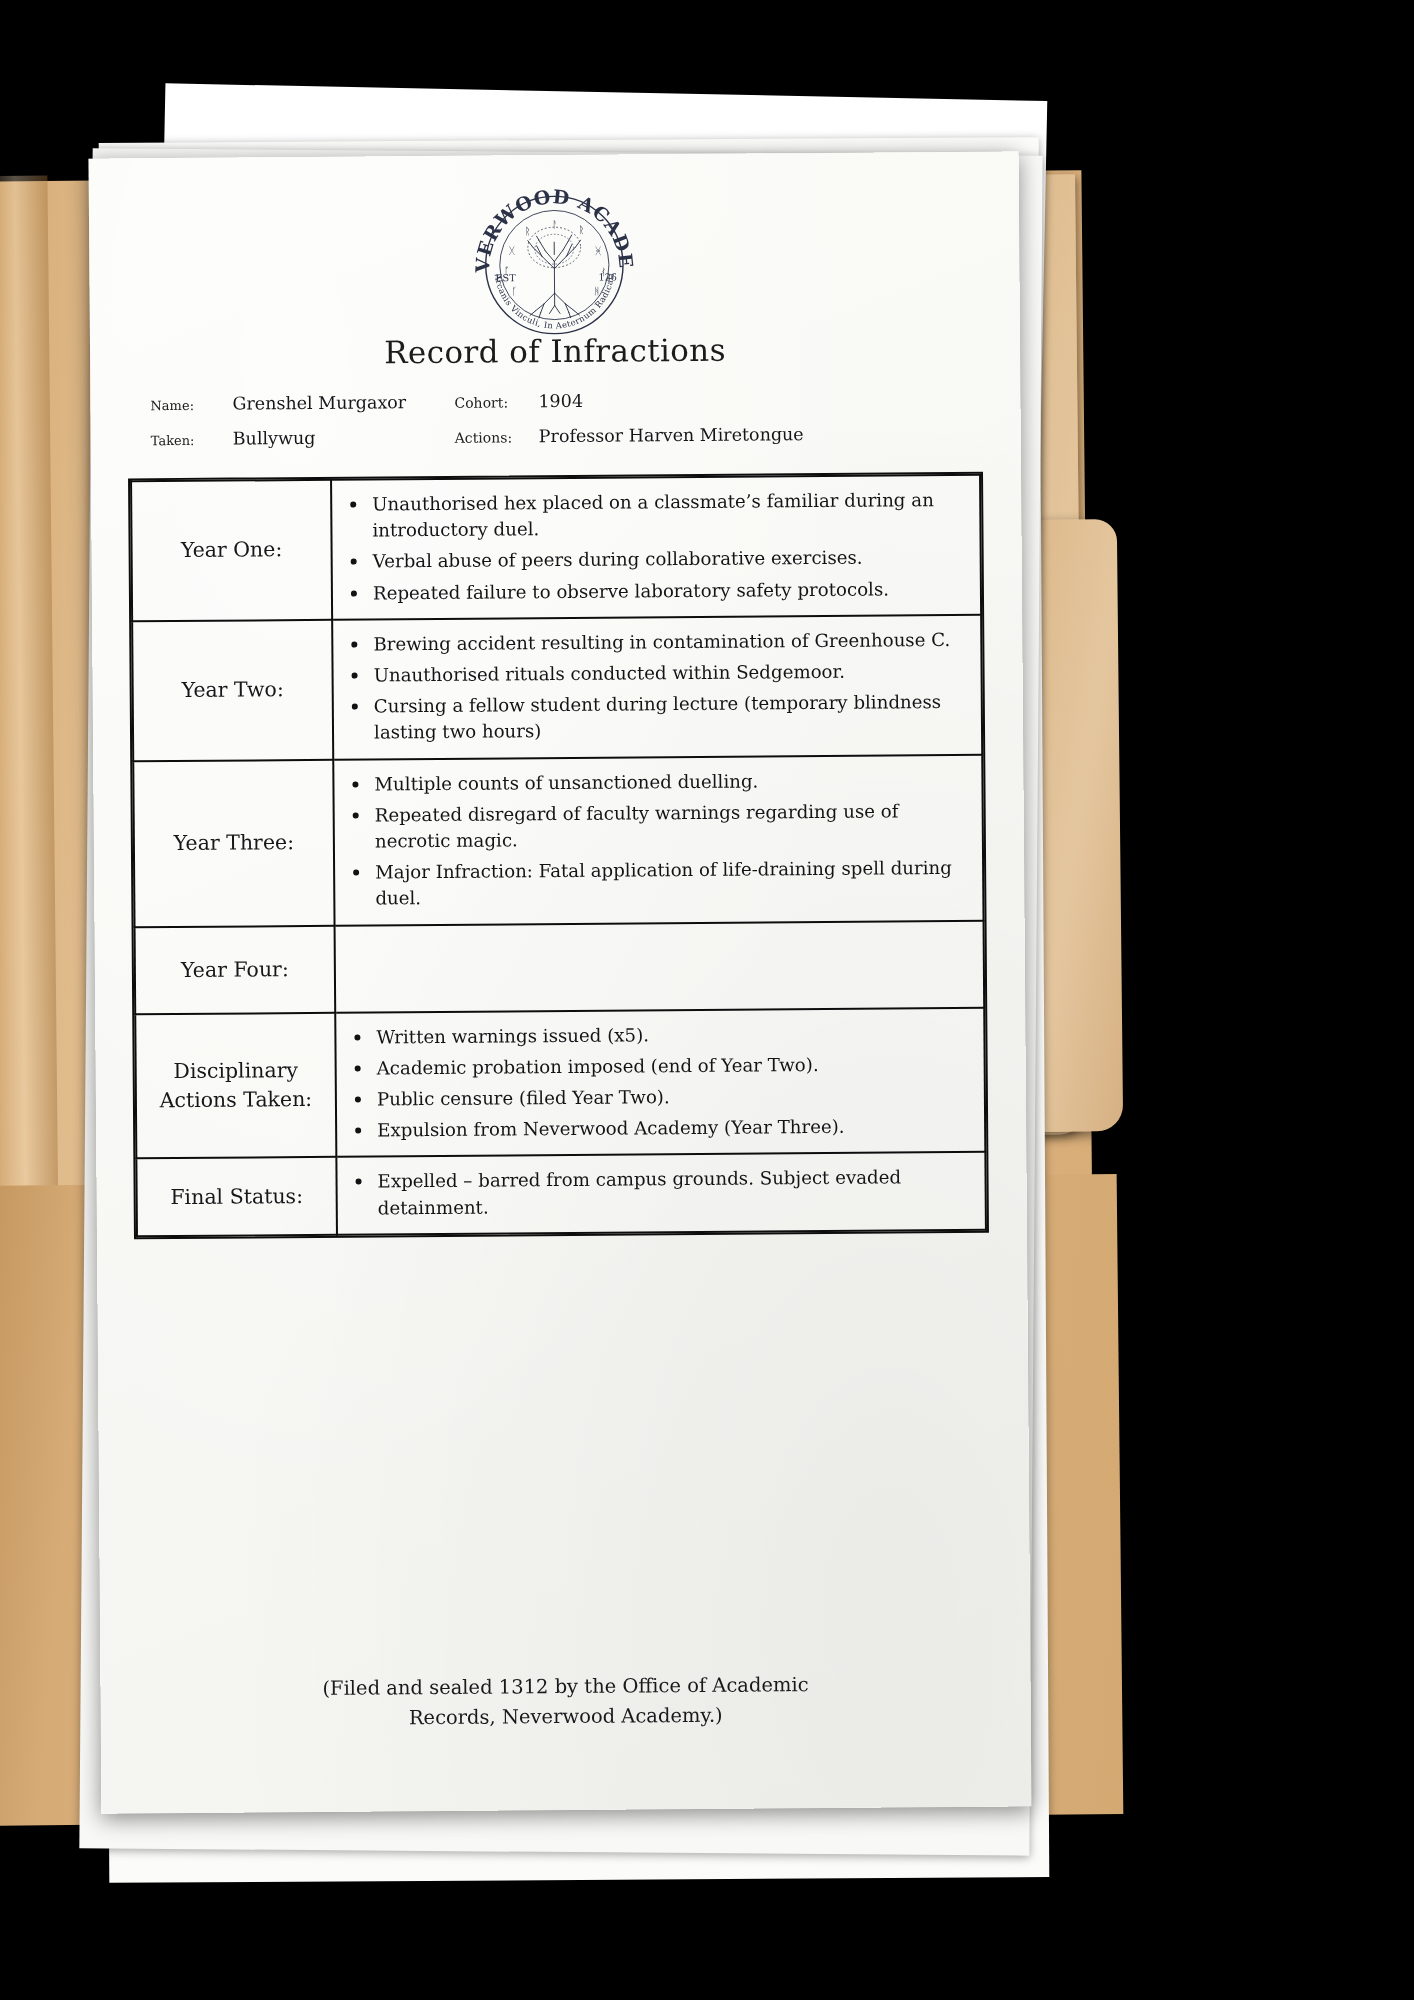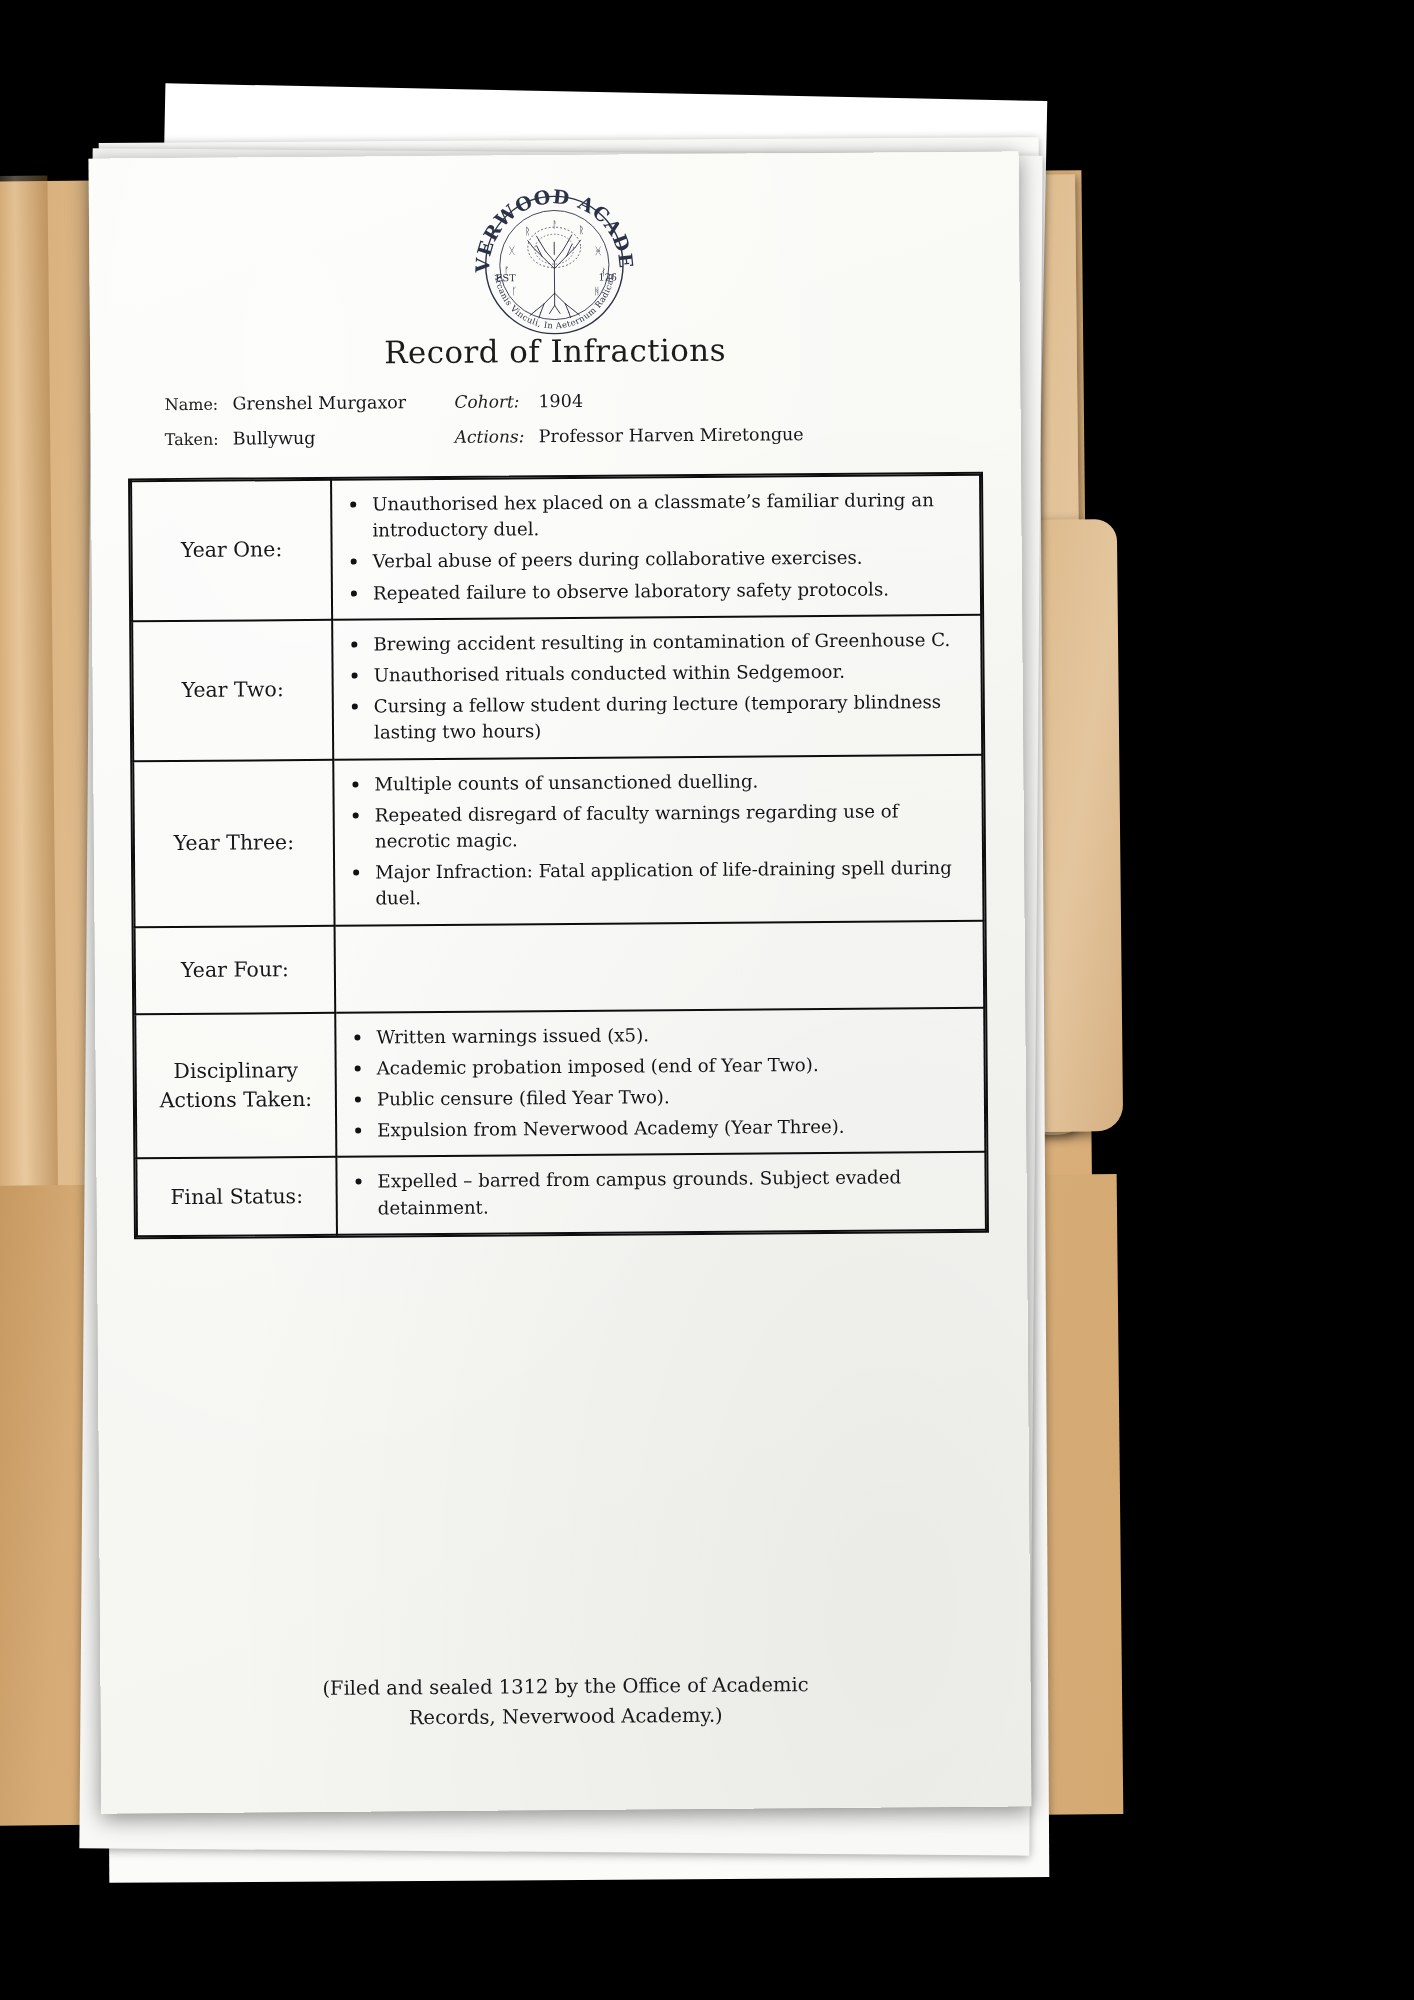--- a/index.html
+++ b/index.html
@@ -62,23 +62,23 @@
   
   .doc-title{
     position:absolute;left:0;right:0;top:178px;text-align:center;
     font-family:"DejaVu Serif",serif;font-size:31px;color:#1c1c1c;
     letter-spacing:.4px;font-weight:400;
   }
 
   
   .meta{position:absolute;left:0;right:0;top:236px;padding:0 60px;}
   .meta-row{display:flex;align-items:baseline;margin-bottom:15px;font-family:"DejaVu Serif",serif;}
-  .m-label{width:82px;font-size:16px;color:#20201e;text-align:center;}
+  .m-label{width:82px;font-size:13px;color:#20201e;}
   .m-value{width:222px;font-size:17.5px;color:#16161a;}
-  .m-label2{width:84px;font-size:17px;color:#20201e;font-style:italic;}
+  .m-label2{width:84px;font-size:14px;color:#20201e;}
   .m-value2{font-size:17.5px;color:#16161a;}
 
   
   .tbl{
     position:absolute;left:37px;top:320px;width:auto;right:38px;
     border:2.5px solid #0d0d0d;border-collapse:collapse;background:rgba(255,255,255,.18);
   }
   table.rec{width:100%;border-collapse:collapse;}
   table.rec td{border:2px solid #0d0d0d;vertical-align:middle;}
   td.lbl{

